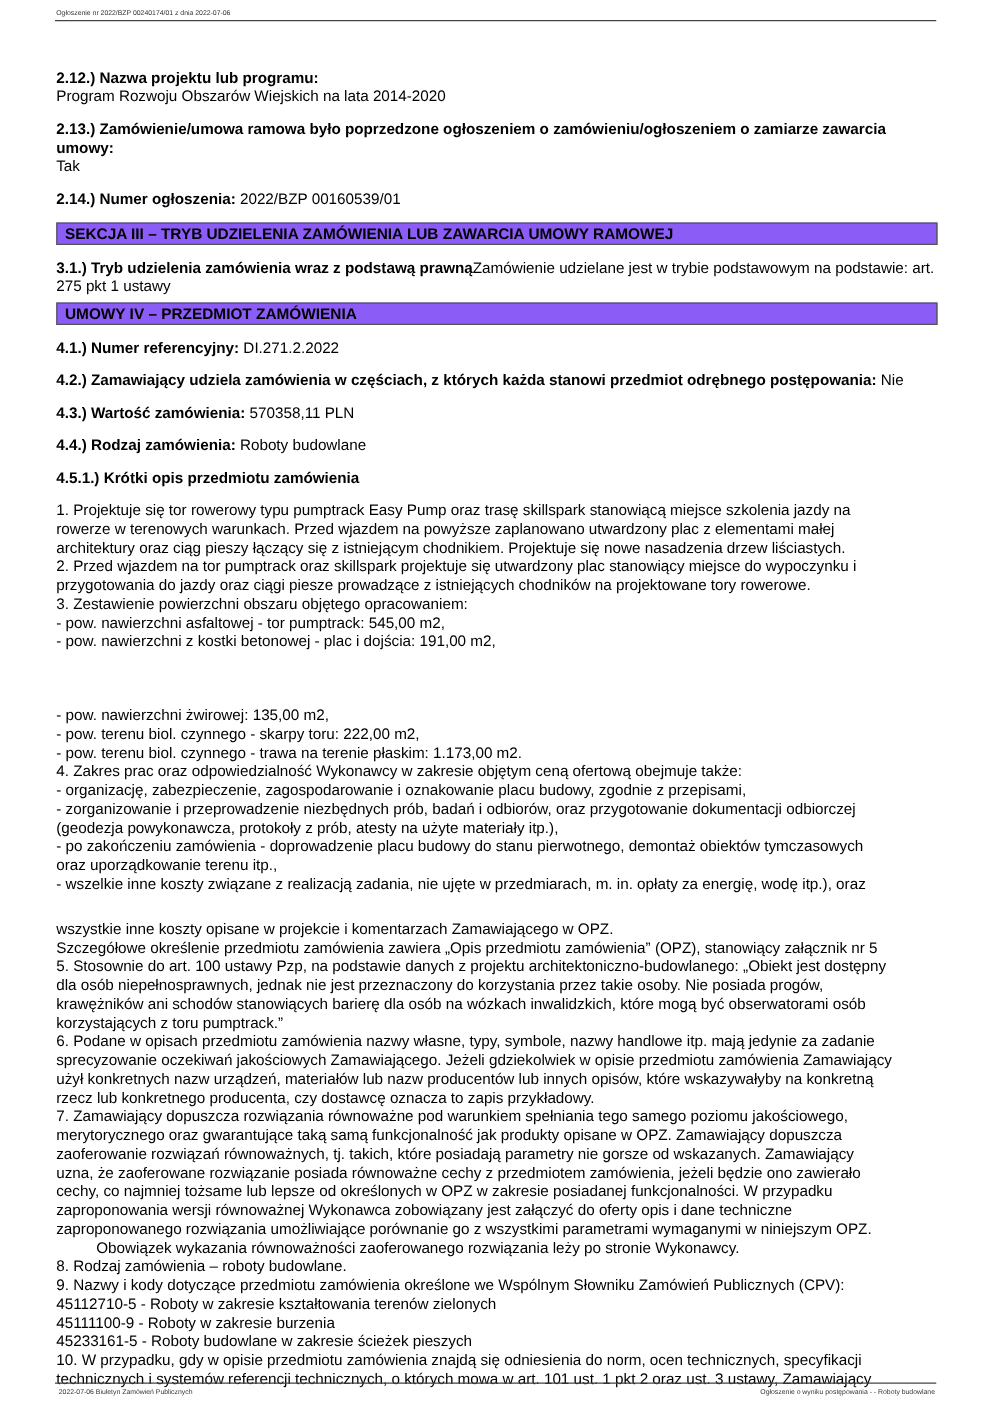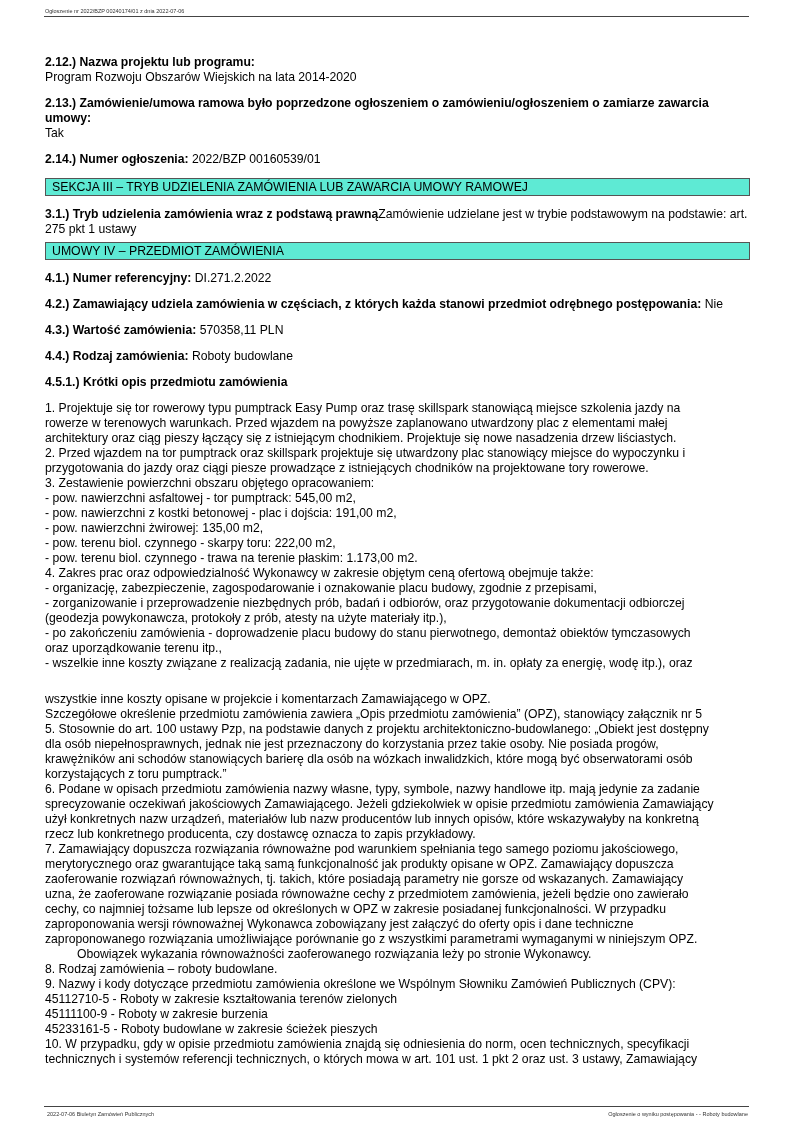--- a/index.html
+++ b/index.html
@@ -7,21 +7,21 @@
          font-family:"Liberation Sans", sans-serif; color:#000; }
   .hdr { position:absolute; left:45px; top:8px; font-size:5.5px; color:#333; }
   .hdr-line { position:absolute; left:44px; width:705px; top:16px; height:1px; background:#444; }
   .ftr-line { position:absolute; left:44px; width:705px; top:1106px; height:1px; background:#444; }
   .ftr-left { position:absolute; left:47px; top:1111px; font-size:5.5px; color:#333; }
   .ftr-right { position:absolute; right:45px; top:1111px; font-size:5.5px; color:#333; }
   .content { position:absolute; left:45px; top:55px; width:705px; font-size:12.2px; line-height:15px; }
   .b { font-weight:bold; }
   p { margin:0; }
   .gap { height:11px; }
-  .section { background:#5eead4; border:1px solid #555; font-weight:normal; font-size:12.3px;
+  .section { background:#8b5cf6; border:1px solid #555; font-weight:bold; font-size:12.3px;
              padding:1px 6px; height:14px; line-height:14px; margin:0; }
   .desc p { margin:0; }
 </style>
 </head>
 <body>
 
 <div class="hdr">Ogłoszenie nr 2022/BZP 00240174/01 z dnia 2022-07-06</div>
 <div class="hdr-line"></div>
 
 <div class="content">
@@ -51,21 +51,21 @@
   <div class="gap"></div>
   <div class="desc" id="desc">
       <p style="white-space: nowrap;">1. Projektuje się tor rowerowy typu pumptrack Easy Pump oraz trasę skillspark stanowiącą miejsce szkolenia jazdy na</p>
       <p style="white-space: nowrap;">rowerze w terenowych warunkach. Przed wjazdem na powyższe zaplanowano utwardzony plac z elementami małej</p>
       <p style="white-space: nowrap;">architektury oraz ciąg pieszy łączący się z istniejącym chodnikiem. Projektuje się nowe nasadzenia drzew liściastych.</p>
       <p style="white-space: nowrap;">2. Przed wjazdem na tor pumptrack oraz skillspark projektuje się utwardzony plac stanowiący miejsce do wypoczynku i</p>
       <p style="white-space: nowrap;">przygotowania do jazdy oraz ciągi piesze prowadzące z istniejących chodników na projektowane tory rowerowe.</p>
       <p style="white-space: nowrap;">3. Zestawienie powierzchni obszaru objętego opracowaniem:</p>
       <p style="white-space: nowrap;">- pow. nawierzchni asfaltowej - tor pumptrack: 545,00 m2,</p>
       <p style="white-space: nowrap;">- pow. nawierzchni z kostki betonowej - plac i dojścia: 191,00 m2,</p>
-      <p style="white-space: nowrap;">- pow. nawierzchni żwirowej: 135,00 m2,</p>
+      <p style="white-space: nowrap; margin-top: 44px;">- pow. nawierzchni żwirowej: 135,00 m2,</p>
       <p style="white-space: nowrap;">- pow. terenu biol. czynnego - skarpy toru: 222,00 m2,</p>
       <p style="white-space: nowrap;">- pow. terenu biol. czynnego - trawa na terenie płaskim: 1.173,00 m2.</p>
       <p style="white-space: nowrap;">4. Zakres prac oraz odpowiedzialność Wykonawcy w zakresie objętym ceną ofertową obejmuje także:</p>
       <p style="white-space: nowrap;">- organizację, zabezpieczenie, zagospodarowanie i oznakowanie placu budowy, zgodnie z przepisami,</p>
       <p style="white-space: nowrap;">- zorganizowanie i przeprowadzenie niezbędnych prób, badań i odbiorów, oraz przygotowanie dokumentacji odbiorczej</p>
       <p style="white-space: nowrap;">(geodezja powykonawcza, protokoły z prób, atesty na użyte materiały itp.),</p>
       <p style="white-space: nowrap;">- po zakończeniu zamówienia - doprowadzenie placu budowy do stanu pierwotnego, demontaż obiektów tymczasowych</p>
       <p style="white-space: nowrap;">oraz uporządkowanie terenu itp.,</p>
       <p style="white-space: nowrap;">- wszelkie inne koszty związane z realizacją zadania, nie ujęte w przedmiarach, m. in. opłaty za energię, wodę itp.), oraz</p>
       <p style="white-space: nowrap; margin-top: 21px;">wszystkie inne koszty opisane w projekcie i komentarzach Zamawiającego w OPZ.</p>

